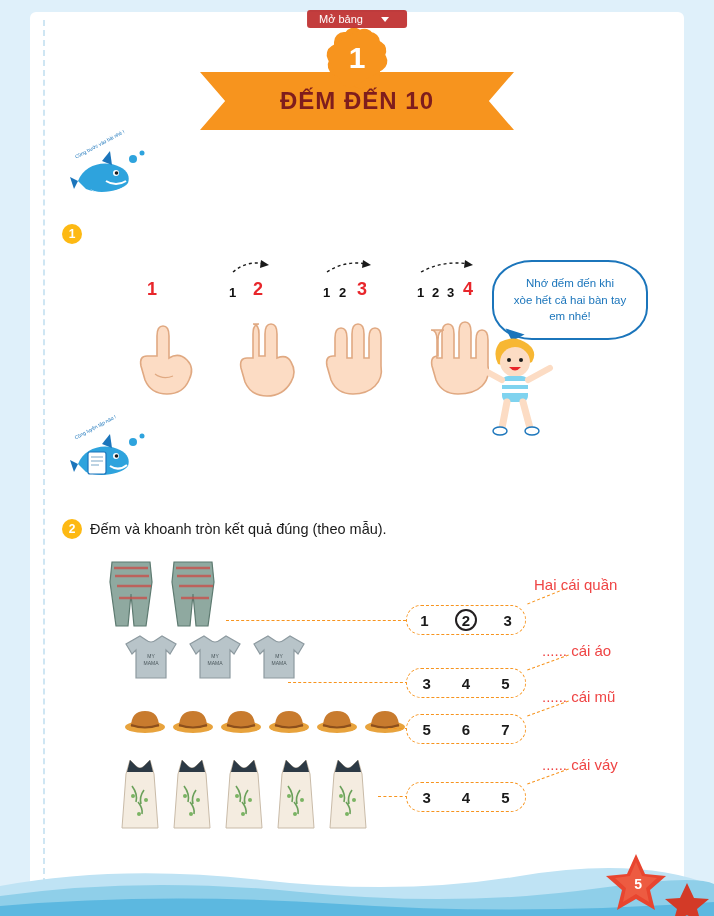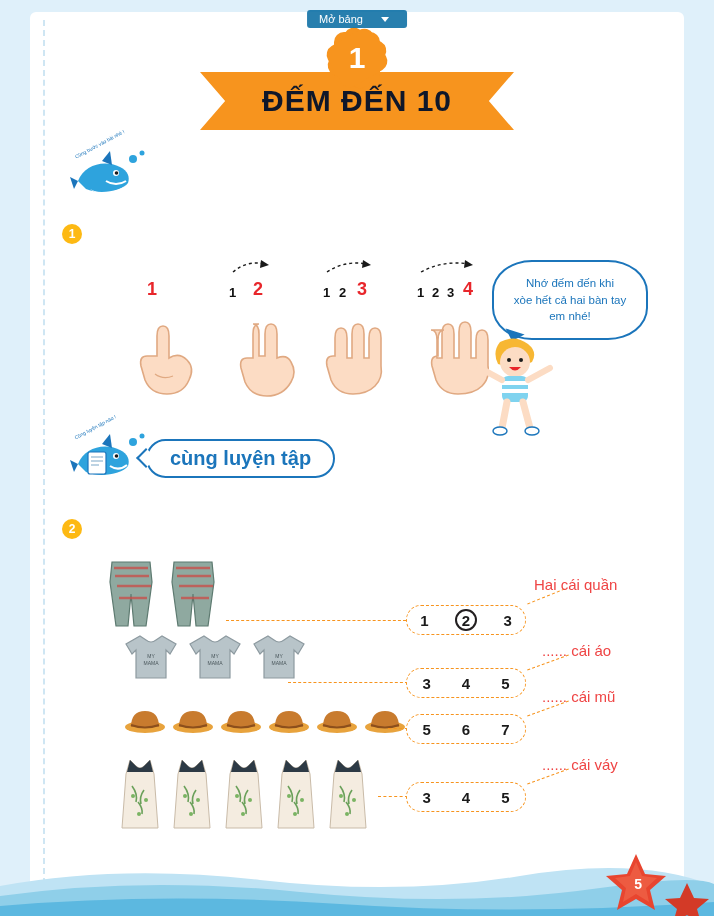--- a/index.html
+++ b/index.html
@@ -12,21 +12,21 @@
   body {
     background: #dff0fa;
     position: relative;
   }
 
   
   .toolbar {
     position: absolute;
     top: 10px; left: 50%;
     transform: translateX(-50%);
-    background: #0369a1;
+    background: #b91c1c;
     color: #ffffff;
     font-size: 11px;
     padding: 3px 18px 3px 12px;
     border-radius: 3px;
     display: flex;
     align-items: center;
     gap: 18px;
     opacity: .85;
     z-index: 40;
   }
@@ -87,22 +87,22 @@
     width: 46px; height: 52px;
     border-radius: 10px;
     z-index: -1;
   }
   .chapter-badge::before { transform: rotate(30deg); }
   .chapter-badge::after { transform: rotate(60deg); }
   .ribbon {
     margin-top: -12px;
     width: 314px; height: 58px;
     background: #f7941e;
-    color: #0f172a;
-    font-size: 30px;
+    color: #7f1d1d;
+    font-size: 24px;
     font-weight: bold;
     letter-spacing: 1px;
     display: flex; align-items: center; justify-content: center;
     position: relative;
     clip-path: polygon(0 0, 100% 0, 92% 50%, 100% 100%, 0 100%, 8% 50%);
     z-index: 2;
   }
 
   
   .section {
@@ -400,25 +400,25 @@
         <path d="M21 27 h12 M21 31 h12 M21 35 h8" stroke="#7aa7c7" stroke-width="1"></path>
         <circle cx="46" cy="26" r="3" fill="#ffffff"></circle>
         <circle cx="46.5" cy="26" r="1.8" fill="#1a1a1a"></circle>
         <path d="M40 36 C46 40, 52 39, 57 35" stroke="#ffffff" stroke-width="2" fill="none"></path>
       </svg>
       <svg width="20" height="16" viewBox="0 0 20 16" style="position:absolute; left:58px; top:2px;">
         <circle cx="5" cy="10" r="4" fill="#2ea3dd"></circle>
         <circle cx="14" cy="4" r="2.5" fill="#2ea3dd"></circle>
       </svg>
     </div>
-    <div class="bubble-head">cùng luyện tập</div>
   </div>
 
   <div class="task" style="left:32px; top:507px;">
     <span class="task-num">2</span>
+    <span>Đếm và khoanh tròn kết quả đúng (theo mẫu).</span>
   </div>
 
   <div class="ex-rows">
 
     <div class="ex-row" style="height:70px;">
       <div class="items" style="left:72px; top:0px;">
         <svg width="58" height="68" viewBox="0 0 58 68">
           <path d="M10 2 L48 2 L50 22 L44 66 L32 66 L29 34 L26 66 L14 66 L8 22 Z" fill="#8fa9a0" stroke="#5d7a70" stroke-width="1.2"></path>
           <path d="M12 8 L46 8 M13 16 L47 16 M15 26 L49 26 M17 38 L45 38" stroke="#c8514c" stroke-width="2.4" opacity=".8"></path>
         </svg>

